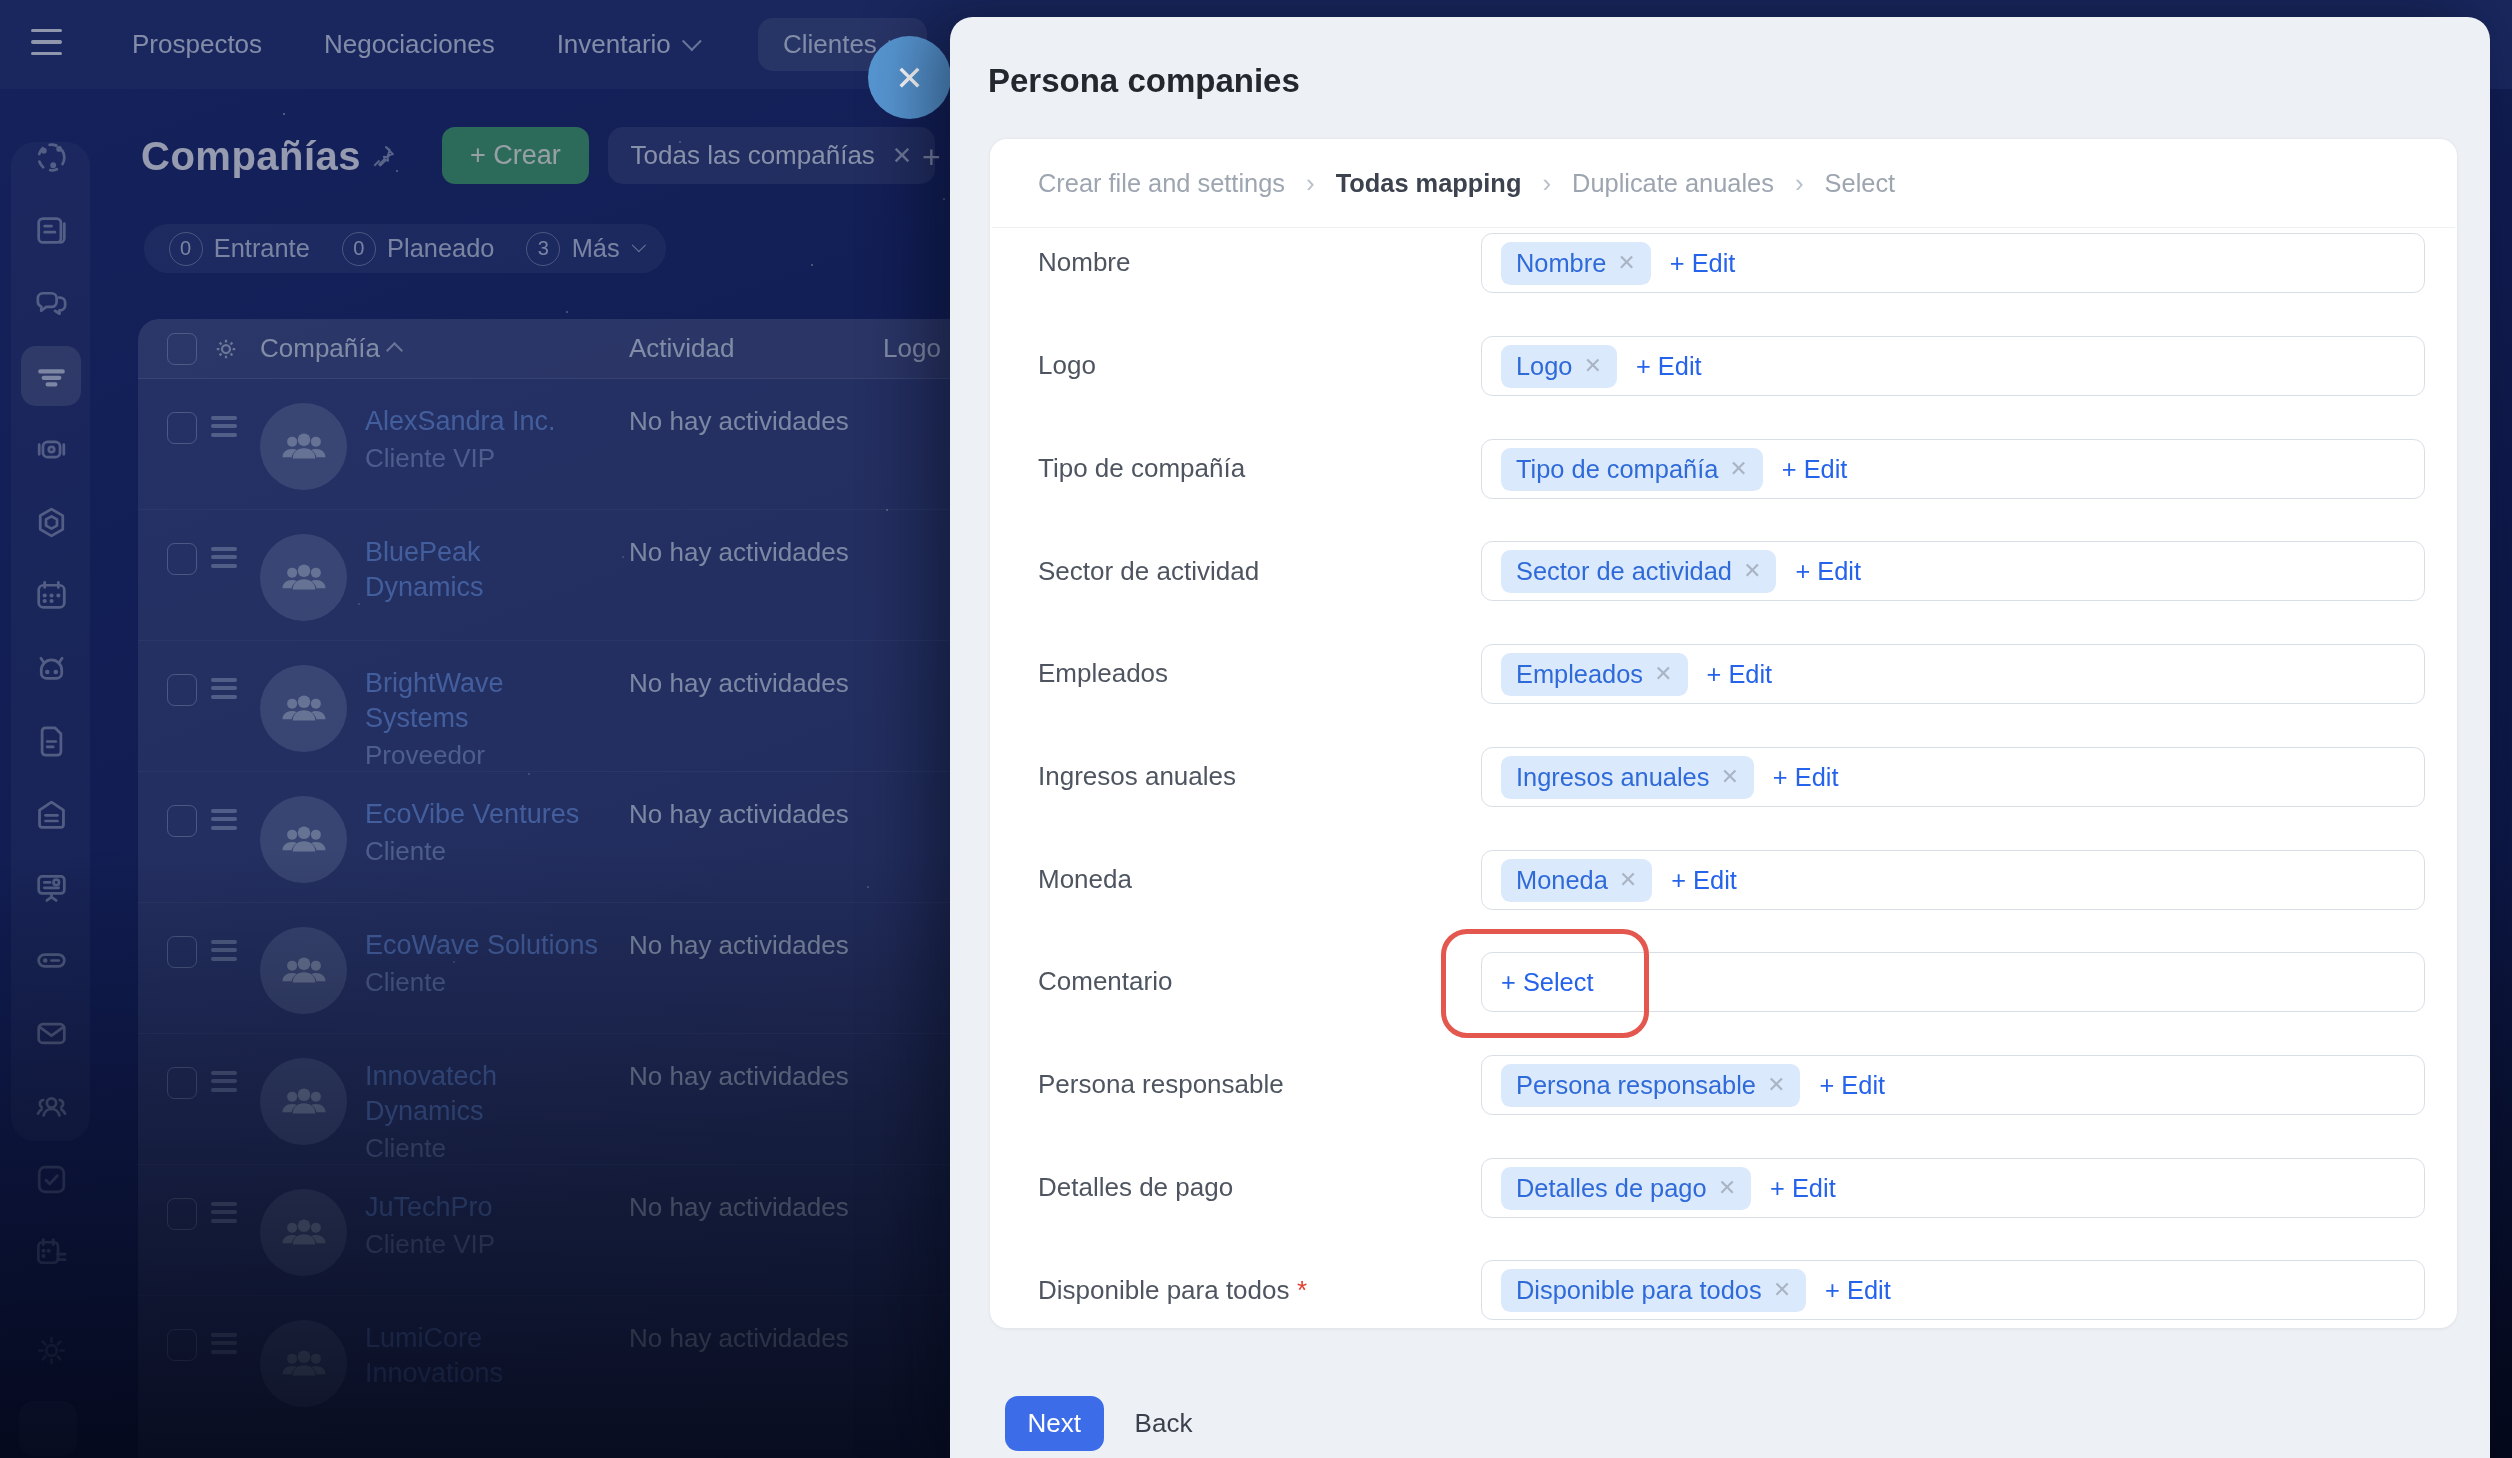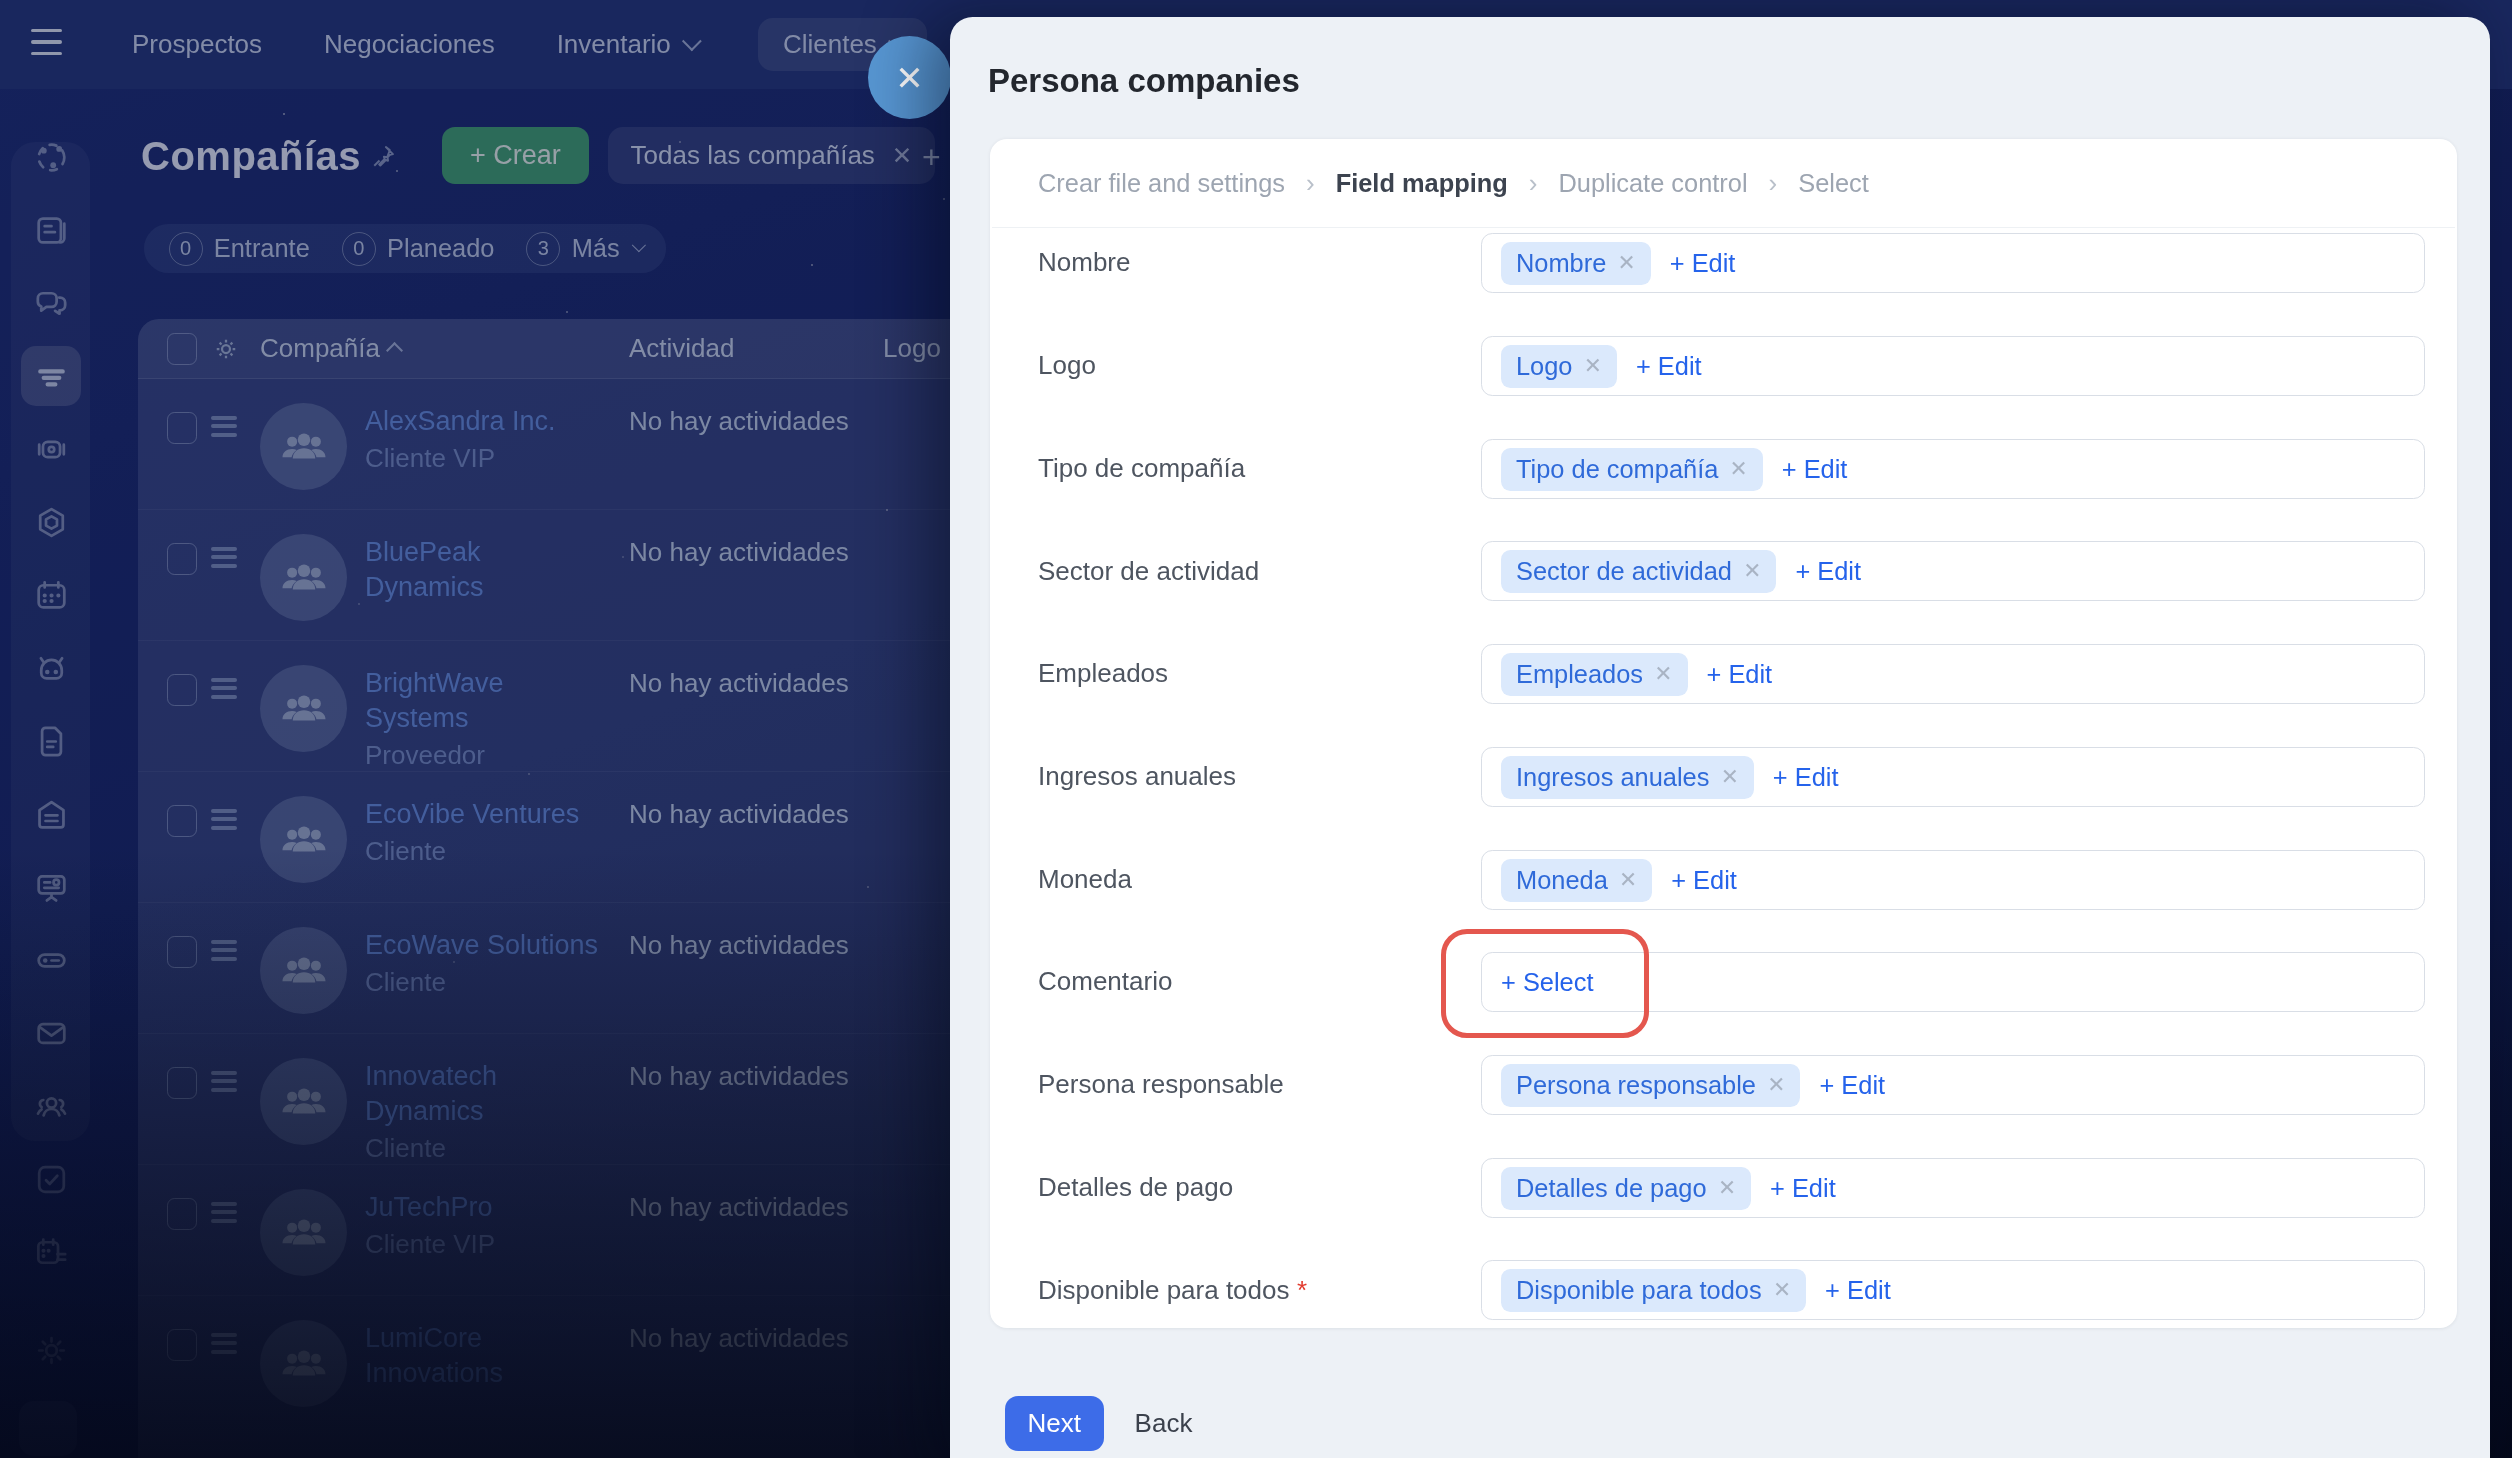--- a/index.html
+++ b/index.html
@@ -499,23 +499,23 @@
   <div id="close-fab" style="background: rgb(87, 150, 210);">
     <span>✕</span>
   </div>
 
   <div id="modal">
     <div id="modal-title">Persona companies</div>
     <div id="card">
       <div id="steps">
           <span class="step">Crear file and settings</span>
           <span class="step-sep">›</span>
-          <span class="step active">Field mapping</span>
+          <span class="step active">Todas mapping</span>
           <span class="step-sep">›</span>
-          <span class="step">Duplicate control</span>
+          <span class="step">Duplicate anuales</span>
           <span class="step-sep">›</span>
           <span class="step">Select</span>
         </div>
       <div id="card-divider"></div>
       <div id="frows">
           <div class="frow-label" style="top: 108px;"><span>Nombre</span></div>
           <div class="fbox" style="top: 94px;">
             <div class="fchip">
               <span>Nombre</span>
               <span class="x">✕</span>

